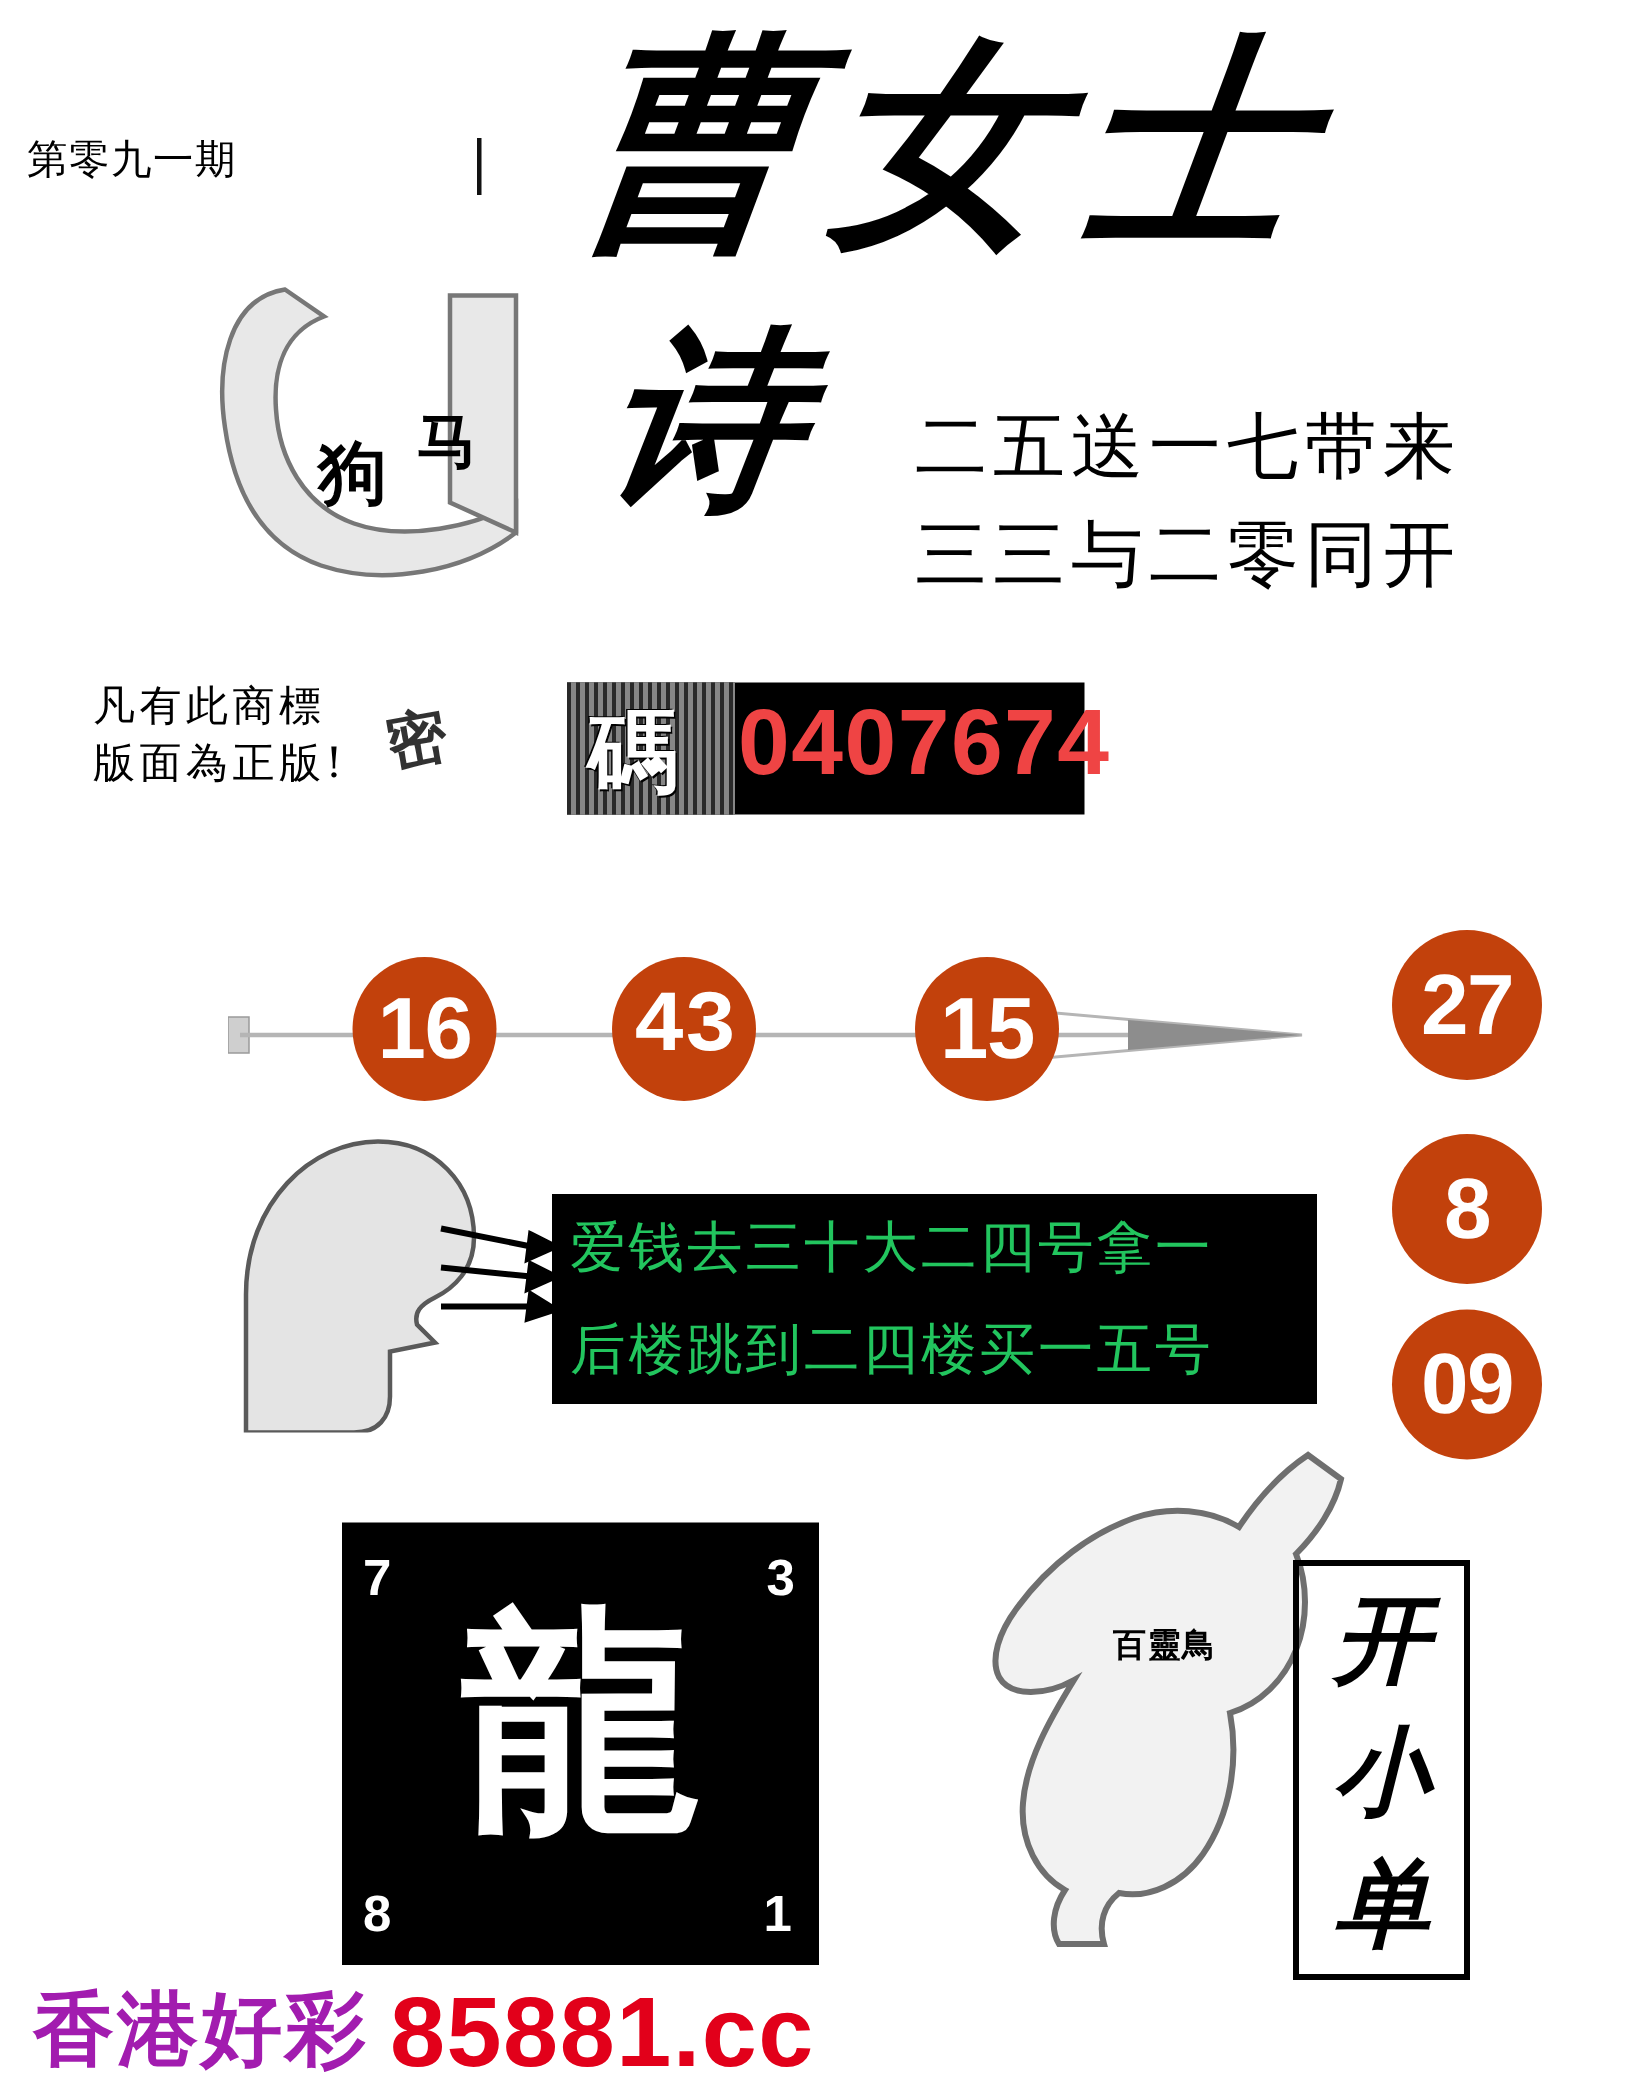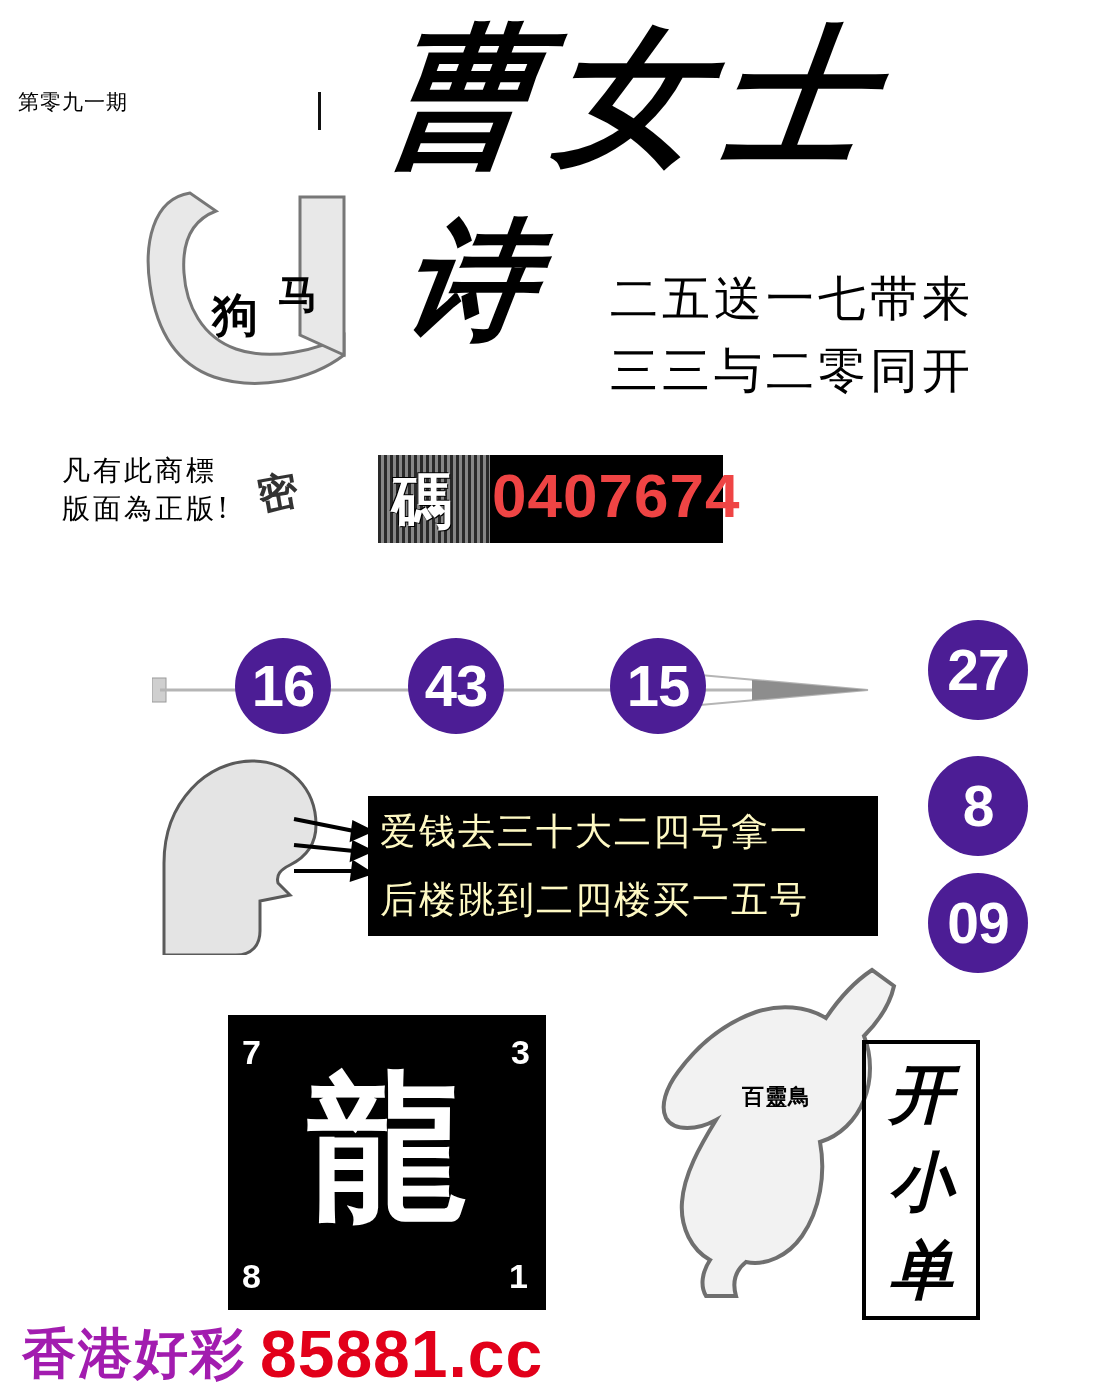--- a/index.html
+++ b/index.html
@@ -18,21 +18,21 @@
     overflow: hidden;
     background: #ffffff;
   }
 
   
   .issue-label {
     position: absolute;
     left: 18px;
     top: 88px;
     font-family: "DejaVu Serif", serif;
-    font-size: 21px;
+    font-size: 27px;
     letter-spacing: 1px;
     white-space: nowrap;
   }
   .header-tick {
     position: absolute;
     left: 318px;
     top: 92px;
     width: 3px;
     height: 38px;
     background: #111;
@@ -171,21 +171,21 @@
   .arrow-line {
     position: absolute;
     left: 152px;
     top: 668px;
     width: 720px;
     height: 44px;
   }
   .ball {
     position: absolute;
     border-radius: 50%;
-    background: #4c1d95;
+    background: #c2410c;
     color: #fff;
     font-family: "Liberation Sans", sans-serif;
     font-weight: bold;
     text-align: center;
     letter-spacing: -1px;
   }
   .ball.row { width: 96px; height: 96px; line-height: 96px; font-size: 58px; }
   .ball.side { width: 100px; height: 100px; line-height: 100px; font-size: 57px; }
 
   
@@ -203,21 +203,21 @@
     width: 80px;
     height: 80px;
   }
   .speech-box {
     position: absolute;
     left: 368px;
     top: 796px;
     width: 510px;
     height: 140px;
     background: #000;
-    color: #fef9c3;
+    color: #22c55e;
     font-family: "DejaVu Serif", serif;
     font-size: 37px;
     line-height: 68px;
     letter-spacing: 2px;
     padding: 2px 0 0 12px;
     box-sizing: border-box;
     white-space: nowrap;
   }
 
   
@@ -355,21 +355,21 @@
   <div class="arrow-line">
     <svg width="720" height="44" viewBox="0 0 720 44">
       <rect x="0" y="10" width="14" height="24" fill="#cfcfcf" stroke="#9a9a9a"></rect>
       <line x1="8" y1="22" x2="700" y2="22" stroke="#b5b5b5" stroke-width="3"></line>
       <polyline points="470,0 716,22 470,44" fill="none" stroke="#b5b5b5" stroke-width="2"></polyline>
       <polygon points="600,12 716,22 600,32" fill="#8d8d8d"></polygon>
     </svg>
   </div>
 
   <div class="ball row" style="left:235px; top:638px;">16</div>
-  <div class="ball row" style="left:408px; top:638px;">43</div>
+  <div class="ball row" style="left:408px; top:638px;font-family:Liberation Mono, monospace;">43</div>
   <div class="ball row" style="left:610px; top:638px;">15</div>
 
   <div class="ball side" style="left:928px; top:620px;">27</div>
   <div class="ball side" style="left:928px; top:756px;">8</div>
   <div class="ball side" style="left:928px; top:873px;">09</div>
 
   <div class="head-shape">
     <svg width="185" height="200" viewBox="0 0 185 200">
       <path d="M24 200 L24 108 C24 46 68 6 112 6 C150 6 176 34 176 70 C176 92 162 104 150 110 C140 115 136 120 138 128 L150 140 L120 146 L120 176 C120 190 112 200 96 200 Z" fill="#e4e4e4" stroke="#5a5a5a" stroke-width="3"></path>
     </svg>

